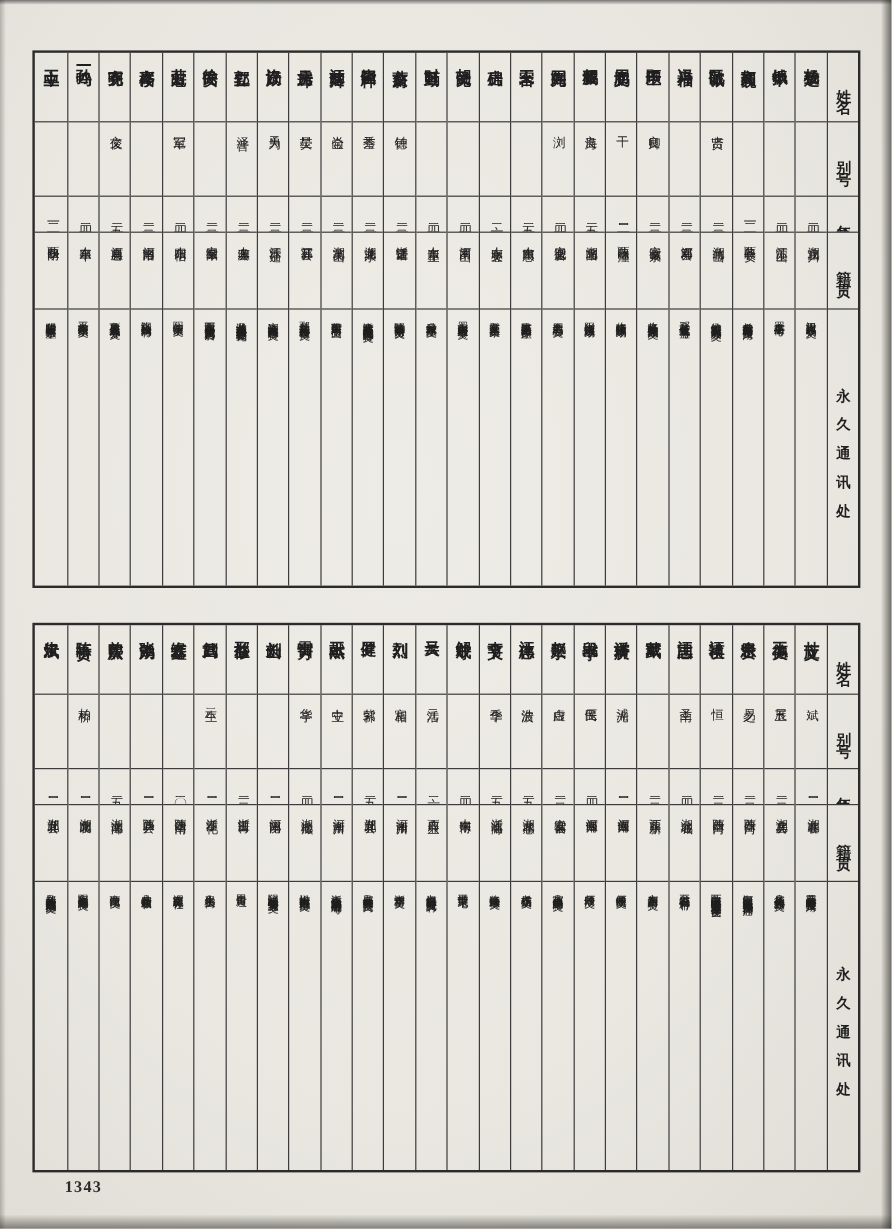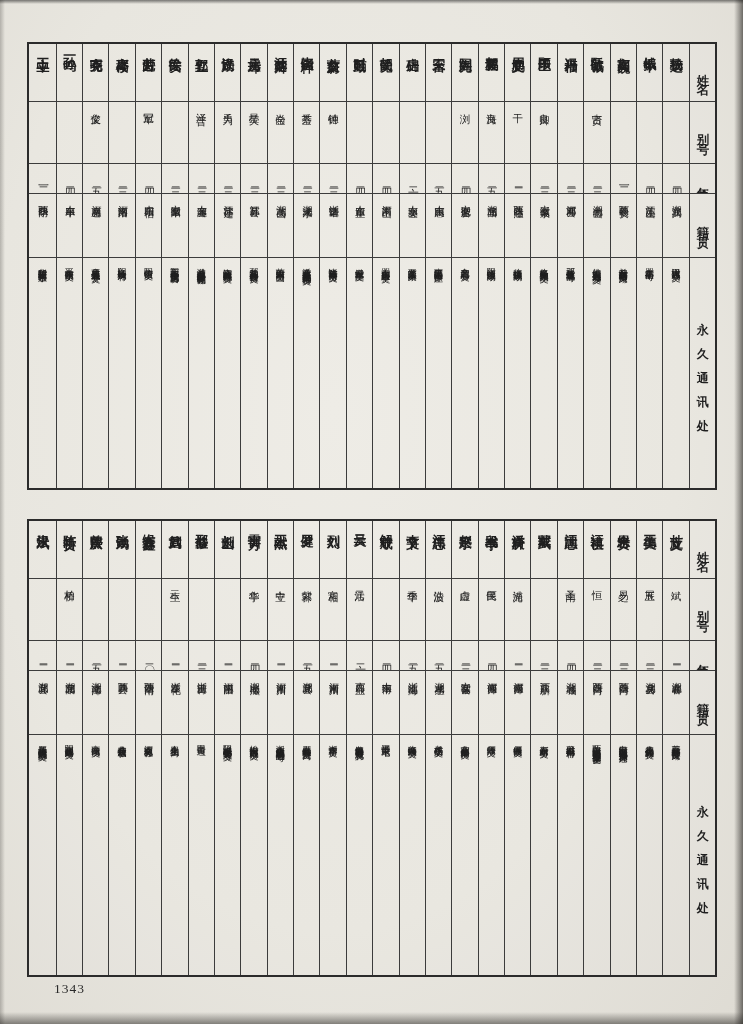--- a/index.html
+++ b/index.html
@@ -69,21 +69,21 @@
   .header-col .cell > span{font-weight:bold;font-size:12.5px;}
   .header-col .hb0 > span{letter-spacing:9px;}
   .header-col .hb1 > span{letter-spacing:10px;}
   .header-col .hb2 > span{letter-spacing:2px;}
   .header-col .hb3 > span{letter-spacing:10px;}
   .header-col .hb4 > span{letter-spacing:24px;font-size:12px;}
   .header-col .cell{align-items:center;padding-top:0;}
 
   #page-number{
     position:absolute;left:54px;top:981px;
-    font-size:13.5px;letter-spacing:1px;color:#2a2a2a;
+    font-size:13.5px;letter-spacing:1px;color:#2a2a2a;font-weight:bold;
   }
 </style>
 </head>
 <body>
 
 <div id="page">
   <div class="edge-top"></div>
   <div class="edge-right"></div>
   <div class="edge-bottom"></div>
   <div class="edge-left"></div>

